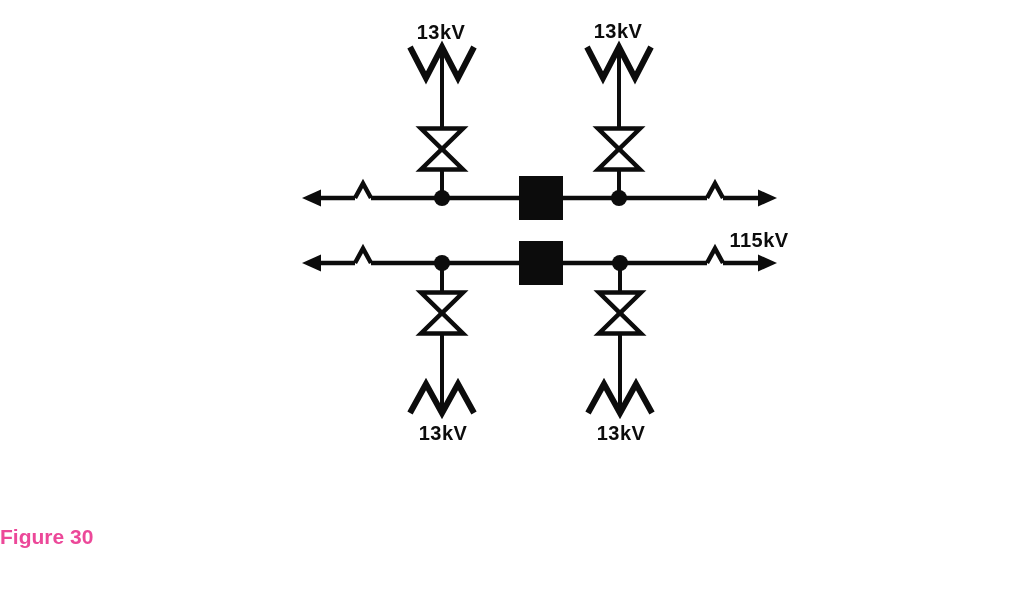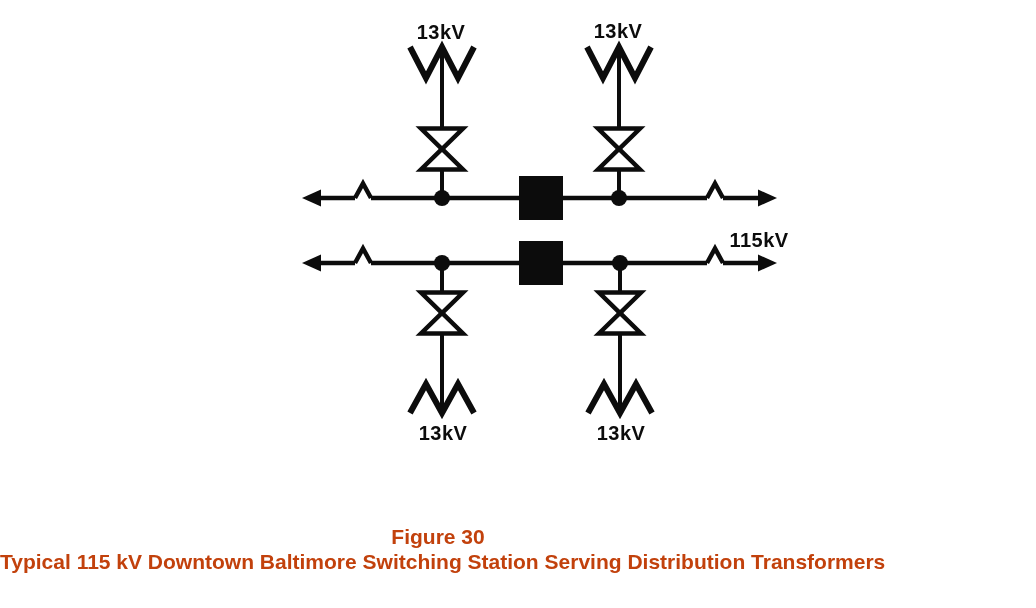--- a/index.html
+++ b/index.html
@@ -27,22 +27,21 @@
     font-size: 20px;
     font-weight: bold;
     letter-spacing: 0.5px;
     fill: #0c0c0c;
   }
   .caption {
     position: absolute;
     left: 0;
     top: 524px;
     width: 876px;
-    text-align: center;
-    color: #c2410c;
+    color: #ec4899;
     font-weight: bold;
     font-size: 21px;
     line-height: 25px;
   }
   .caption .figure-number { display: block; }
   .caption .figure-title  { display: block; white-space: nowrap; }
 </style>
 </head>
 <body>
 
@@ -119,16 +118,15 @@
         <polygon points="599,333.5 641,333.5 620,313" fill="#ffffff" stroke-width="4.5"></polygon>
       </g>
       <line x1="620" y1="334" x2="620" y2="413" stroke-width="4"></line>
       <polyline points="588,413 604,384 620,413 636,384 652,413" stroke-width="6"></polyline>
       <text class="diagram-label" x="621" y="440" text-anchor="middle" stroke="none">13kV</text>
     </g>
   </svg>
 
   <div class="caption">
     <span class="figure-number">Figure 30</span>
-    <span class="figure-title">Typical 115 kV Downtown Baltimore Switching Station Serving Distribution Transformers</span>
   </div>
 
 </div>
 
 </body></html>

